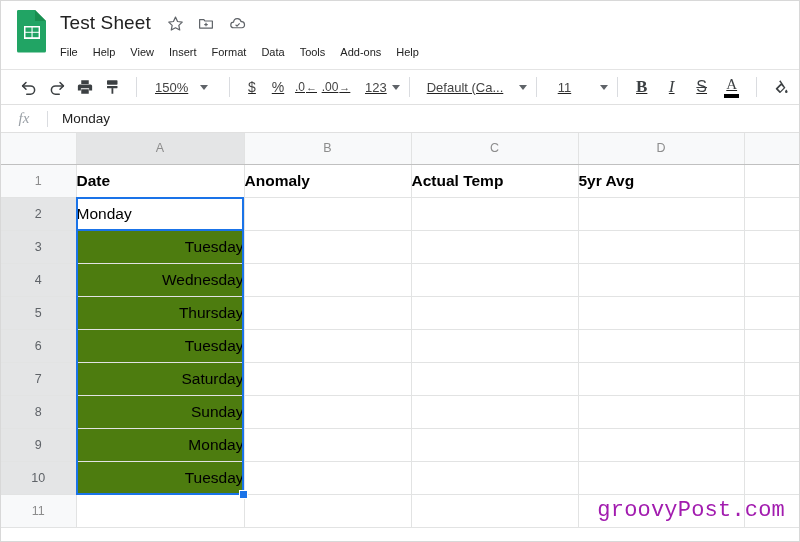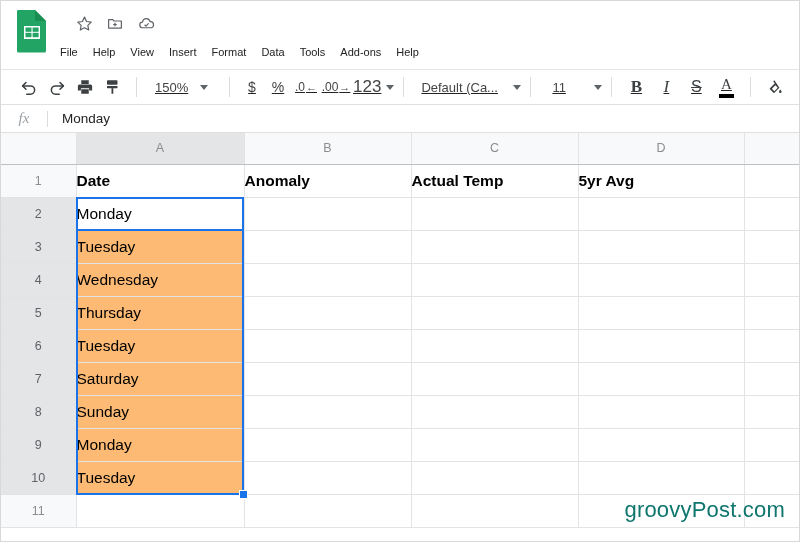--- a/index.html
+++ b/index.html
@@ -149,23 +149,23 @@
     justify-content: center;
     width: 30px;
     flex: 0 0 auto;
     color: #444;
   }
   .tb-dec .num { font-size: 12px; line-height: 1; }
   .tb-dec .arw { font-size: 11px; line-height: 1; margin-left: 1px; }
   .tb-123 {
     display: flex;
     align-items: center;
-    font-size: 17px;
+    font-size: 13px;
     color: #444;
-    margin-left: 2px;
+    margin-left: 14px;
   }
   .tb-123 .caret { margin-left: 5px; }
   .tb-font {
     display: flex;
     align-items: center;
     justify-content: space-between;
     width: 108px;
     font-size: 13px;
     color: #444;
     padding-left: 8px;
@@ -292,21 +292,21 @@
   }
   tr.datarow td { height: 33px; }
   td.cell {
     vertical-align: middle;
     font-size: 15.5px;
     color: #000;
     padding-left: 8px;
     font-family: "Liberation Sans", sans-serif;
   }
   td.cell.bold { font-weight: bold; }
-  td.cell.selected { background: #fdba74; }
+  td.cell.selected { background: #4d7c0f; text-align: right; }
   td.cell.active {
     background: #ffffff;
   }
   td.cell.lastcol { border-right: none; }
 
   
   .sel-frame {
     position: absolute;
     border: 2px solid #1a73e8;
     box-sizing: border-box;
@@ -325,23 +325,23 @@
     background: #1a73e8;
     border: 1px solid #fff;
     box-sizing: content-box;
   }
 
   
   .watermark {
     position: absolute;
     right: 14px;
     bottom: 6px;
-    font-family: Liberation Sans, sans-serif;
+    font-family: Liberation Mono, monospace;
     font-size: 22px;
-    color: #0f766e;
+    color: #a21caf;
     letter-spacing: 0.2px;
     pointer-events: none;
   }
 </style>
 </head>
 <body>
 
 <div id="app">
 
   <div class="header">
@@ -352,20 +352,21 @@
       <rect x="9" y="17" width="16" height="13" fill="#ffffff"></rect>
       <rect x="10.5" y="18.5" width="6" height="4.3" fill="#21a464"></rect>
       <rect x="17.6" y="18.5" width="6" height="4.3" fill="#21a464"></rect>
       <rect x="10.5" y="23.8" width="6" height="4.4" fill="#21a464"></rect>
       <rect x="17.6" y="23.8" width="6" height="4.4" fill="#21a464"></rect>
     </svg>
 
     <div class="header-right">
 
       <div class="title-row">
+        <div class="doc-title">Test Sheet</div>
         <div class="title-icons">
           <span>
             <svg width="17" height="17" viewBox="0 0 24 24" fill="none" stroke="#5f6368" stroke-width="1.7" stroke-linejoin="round">
               <polygon points="12,3 14.9,9.2 21.5,10 16.7,14.6 18,21.2 12,18 6,21.2 7.3,14.6 2.5,10 9.1,9.2"></polygon>
             </svg>
           </span>
           <span>
             <svg width="18" height="17" viewBox="0 0 24 24" fill="none" stroke="#5f6368" stroke-width="1.7" stroke-linejoin="round">
               <path d="M3 6.5 h6 l1.6 2 H21 v10 H3 z"></path>
               <line x1="12" y1="11" x2="12" y2="16"></line>

